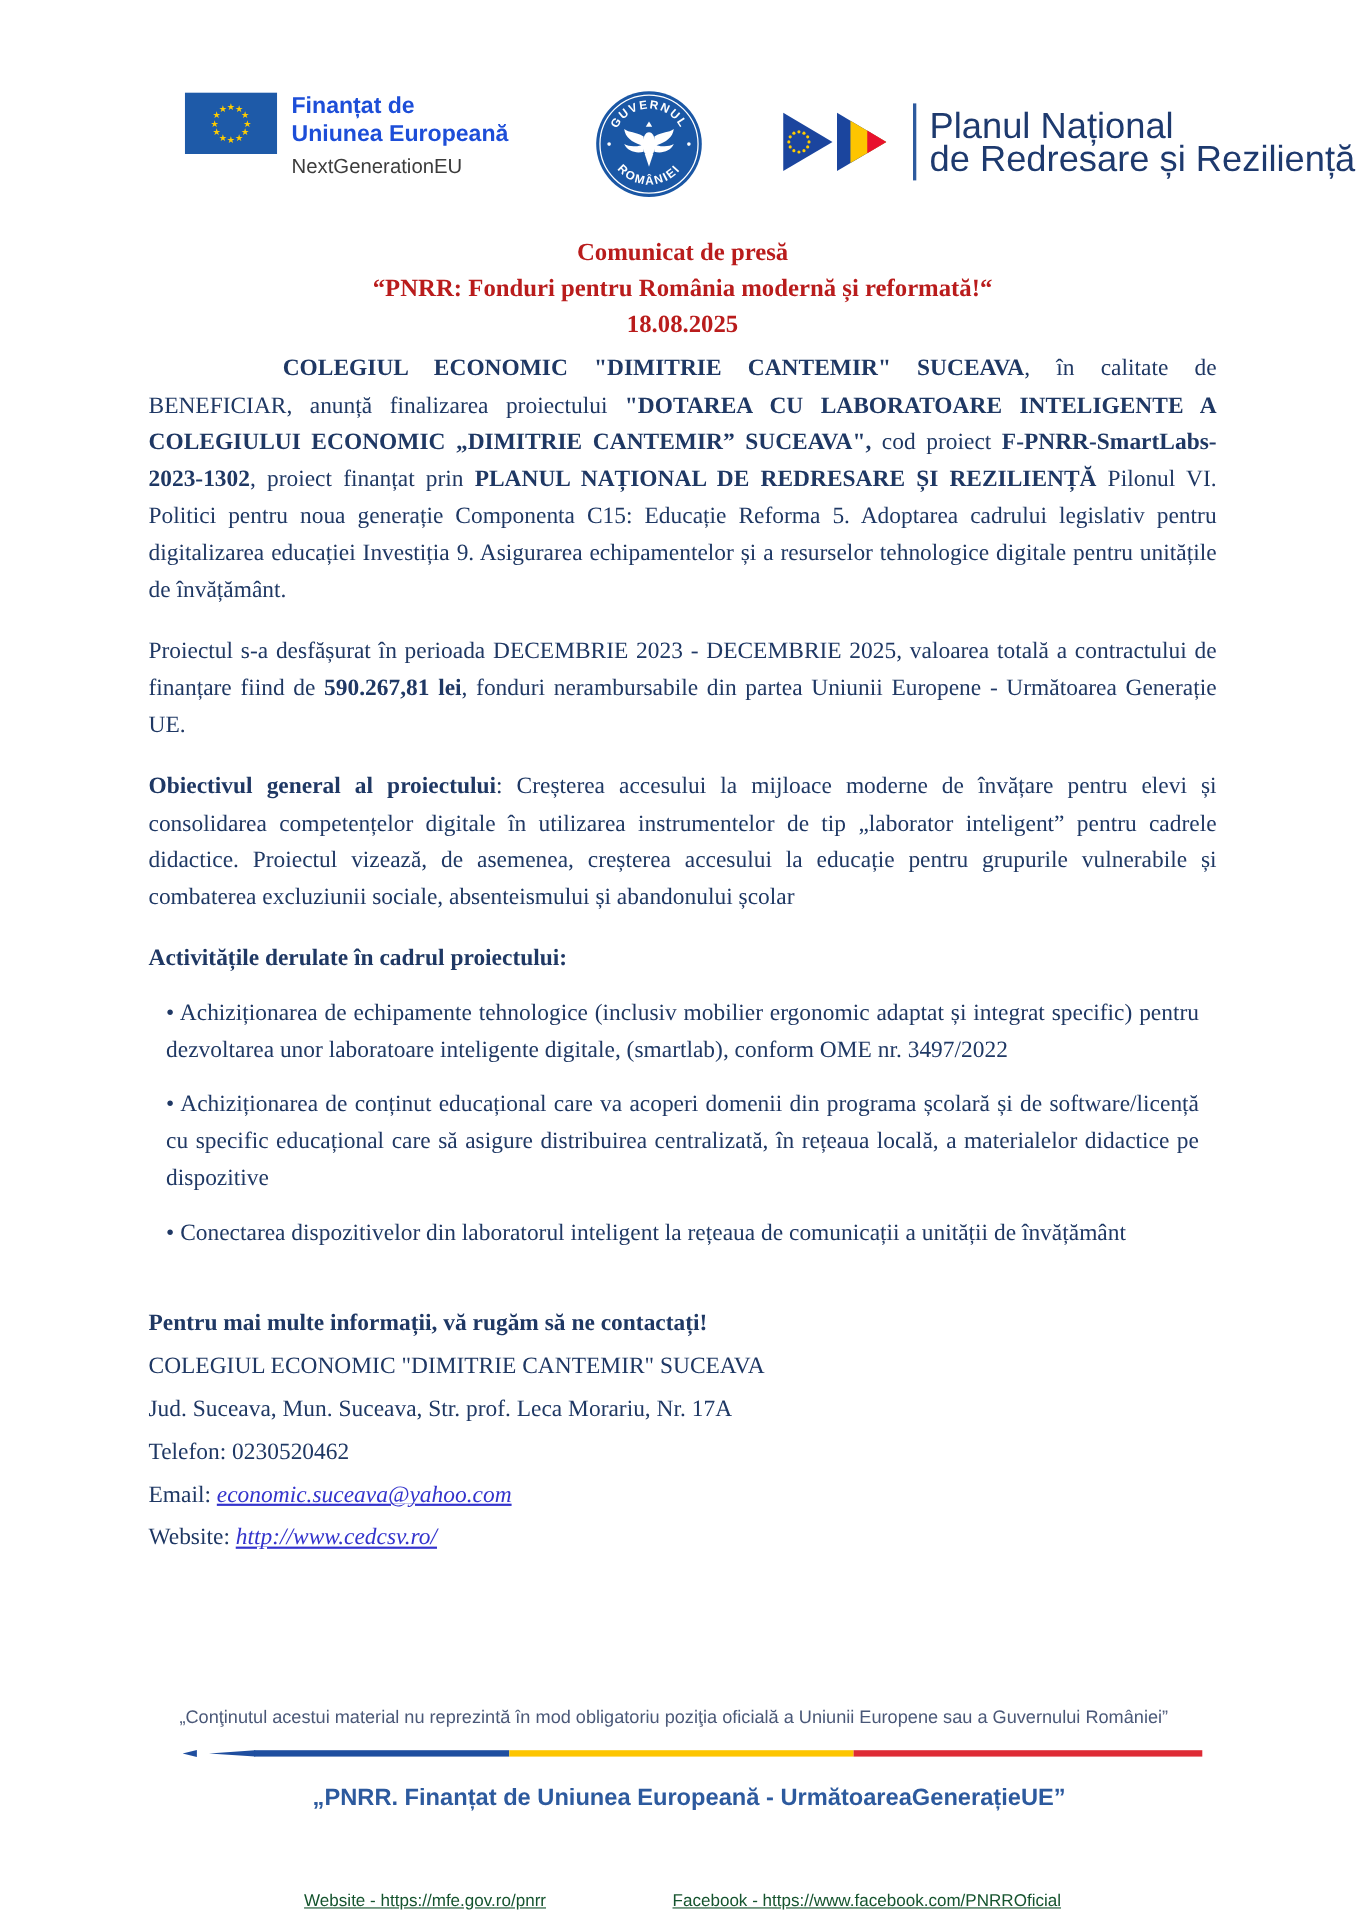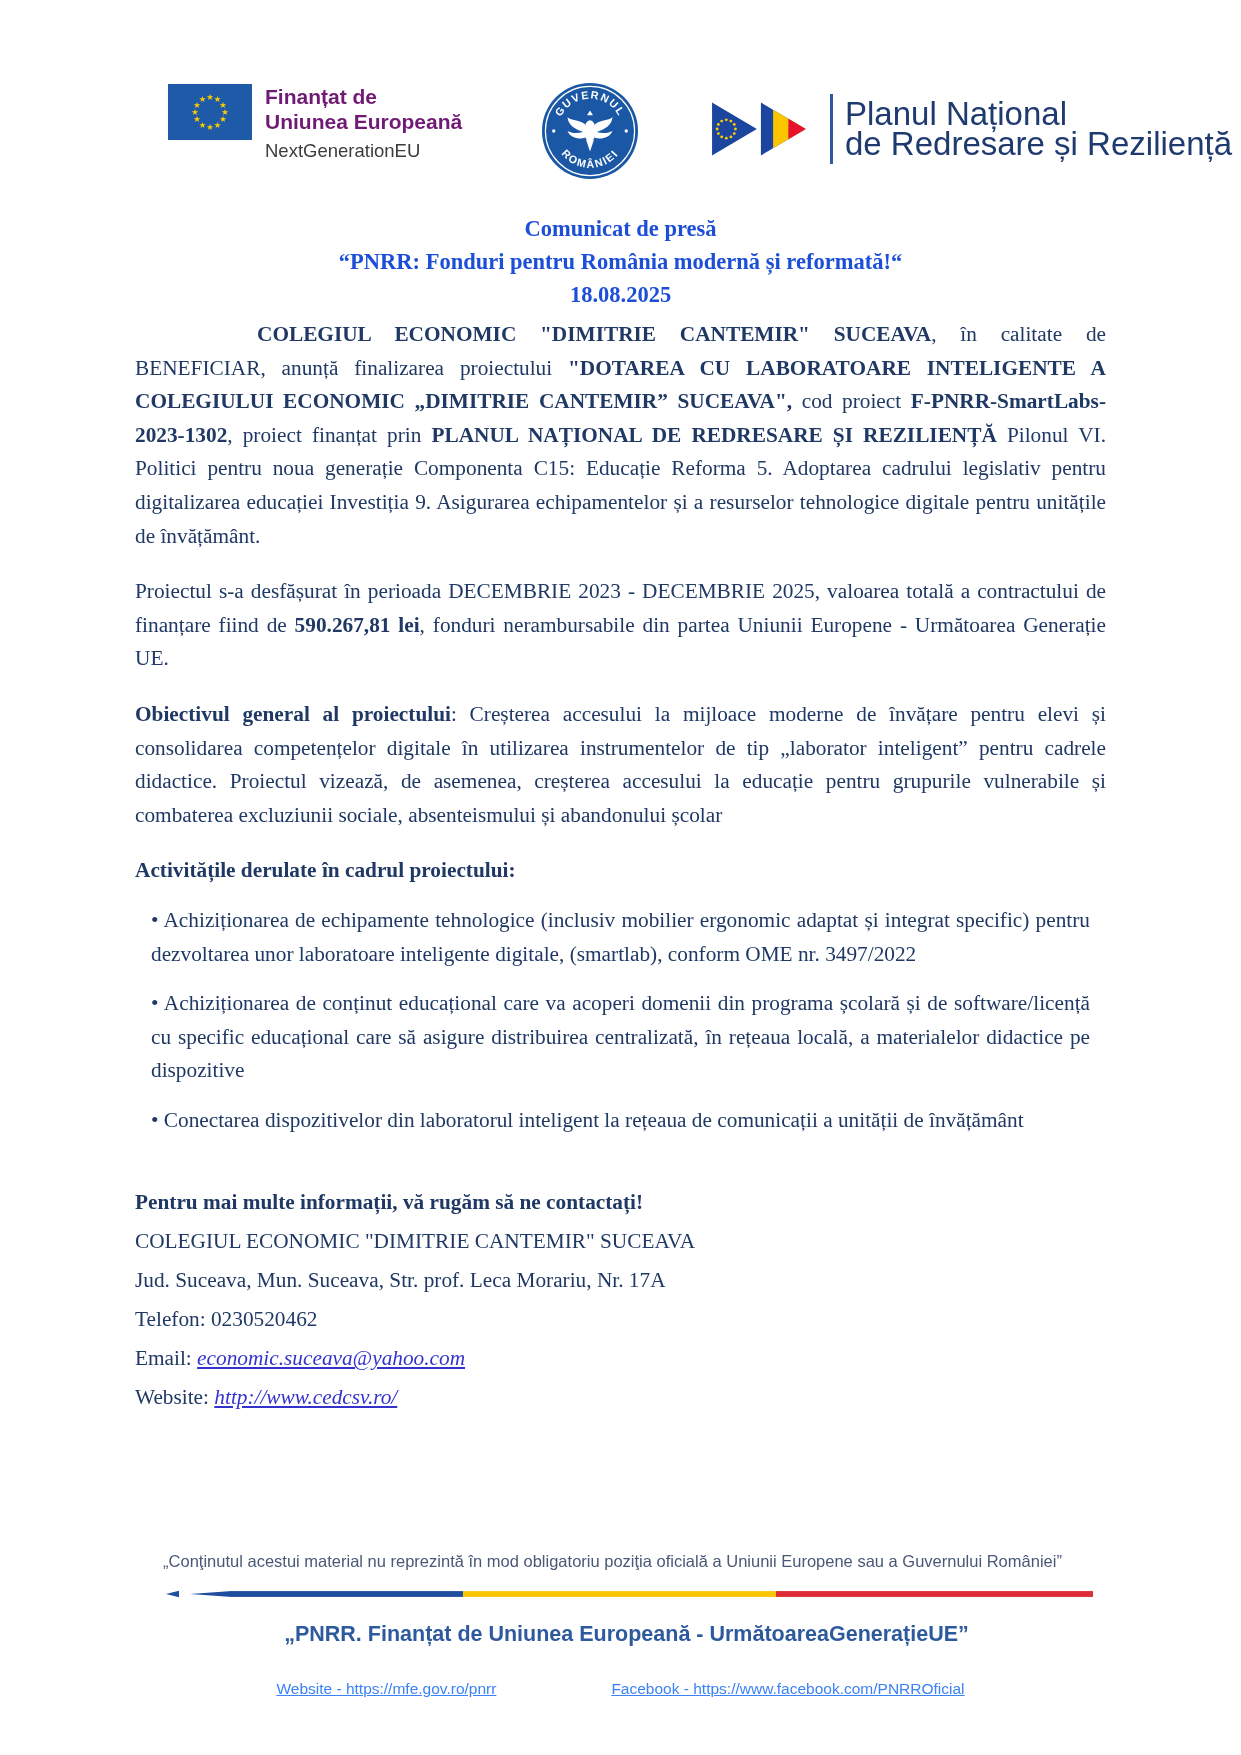--- a/index.html
+++ b/index.html
@@ -3,36 +3,36 @@
 <meta charset="utf-8">
 <style>
   html,body{margin:0;padding:0;background:#ffffff;}
   .page{position:relative;width:1241px;height:1755px;background:#ffffff;overflow:hidden;
         font-family:"Liberation Serif", serif;}
 
   
   .eu-logo{position:absolute;left:168px;top:84px;display:flex;gap:13px;align-items:flex-start;}
   .eu-flag{width:84px;height:56px;display:block;}
   .eu-text{font-family:"Liberation Sans", sans-serif;}
-  .eu-bold{font-weight:bold;color:#701a75;font-size:21px;line-height:25px;}
+  .eu-bold{font-weight:bold;color:#1d4ed8;font-size:21px;line-height:25px;}
   .eu-ngeu{color:#3C3C3C;font-size:18.5px;line-height:22px;margin-top:6px;font-weight:400;}
 
   .gov-seal{position:absolute;left:541px;top:82px;width:98px;height:98px;}
   .seal-text{font-family:"Liberation Sans", sans-serif;font-size:11px;font-weight:bold;
              letter-spacing:1.6px;fill:#ffffff;}
 
   .pnrr-logo{position:absolute;left:710px;top:94px;display:flex;align-items:center;}
   .pnrr-triangles{width:112px;height:60px;display:block;}
   .pnrr-sep{width:0;border-left:3px solid #2D5A9E;height:70px;margin:0 12px 0 8px;}
   .pnrr-text{font-family:"Liberation Sans", sans-serif;color:#1E3A6E;font-size:33px;
              line-height:30px;font-weight:500;}
 
   
   .title-block{position:absolute;top:212px;left:0;right:0;text-align:center;
-               color:#1d4ed8;font-weight:bold;font-size:22.5px;line-height:33px;}
+               color:#b91c1c;font-weight:bold;font-size:22.5px;line-height:33px;}
 
   
   .content{position:absolute;top:318px;left:135px;width:971px;color:#1F3864;
            font-size:21.3px;line-height:33.6px;text-align:justify;}
   .para{margin:0 0 22px 0;}
   .indent{text-indent:122px;}
   .bullet{margin:16px;}
   .act-heading{margin:0;}
   b{font-weight:bold;}
   .contact{margin-top:46px;text-align:left;line-height:39px;}
@@ -40,21 +40,21 @@
   .doc-link{color:#3333CC;font-style:italic;text-decoration:underline;}
 
   
   .disclaimer{position:absolute;top:1552px;left:0;right:16px;text-align:center;
               font-family:"Liberation Sans", sans-serif;font-size:16.5px;color:#4A5878;}
   .tricolor{position:absolute;left:166px;top:1588px;width:928px;height:12px;display:block;}
   .slogan{position:absolute;top:1622px;left:0;right:0;text-align:center;
           font-family:"Liberation Sans", sans-serif;font-weight:bold;font-size:21.5px;color:#2D5A9E;padding-left:12px;}
   .footer-links{position:absolute;top:1680px;left:0;right:0;display:flex;justify-content:center;
                 gap:115px;font-family:"Liberation Sans", sans-serif;font-size:15.5px;}
-  .footer-links a{color:#3b82f6;text-decoration:underline;}
+  .footer-links a{color:#14532d;text-decoration:underline;margin-top:40px;}
 </style>
 </head>
 <body>
 
 <div class="page">
 
   <div class="eu-logo">
     <svg class="eu-flag" viewBox="0 0 90 60">
       <rect x="0" y="0" width="90" height="60" fill="#1E5AA8"></rect>
       <g fill="#FFCC00" font-family="DejaVu Sans, sans-serif" font-size="9" text-anchor="middle">

